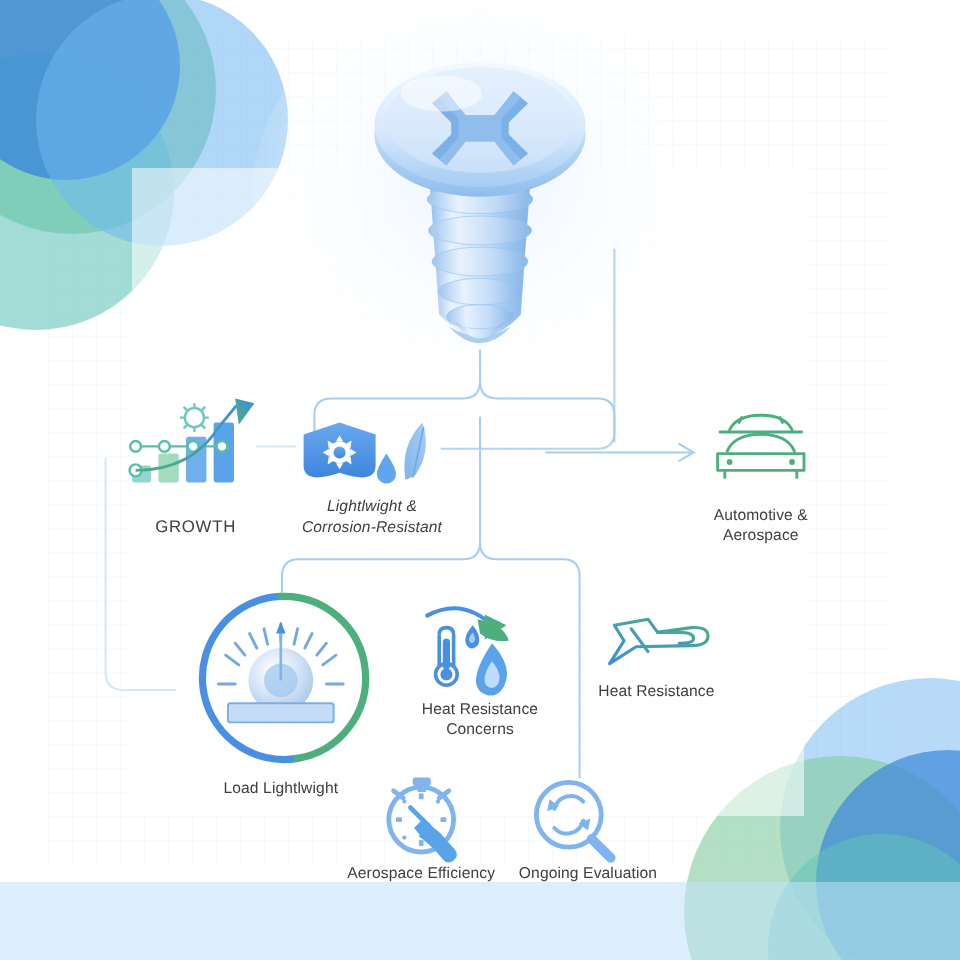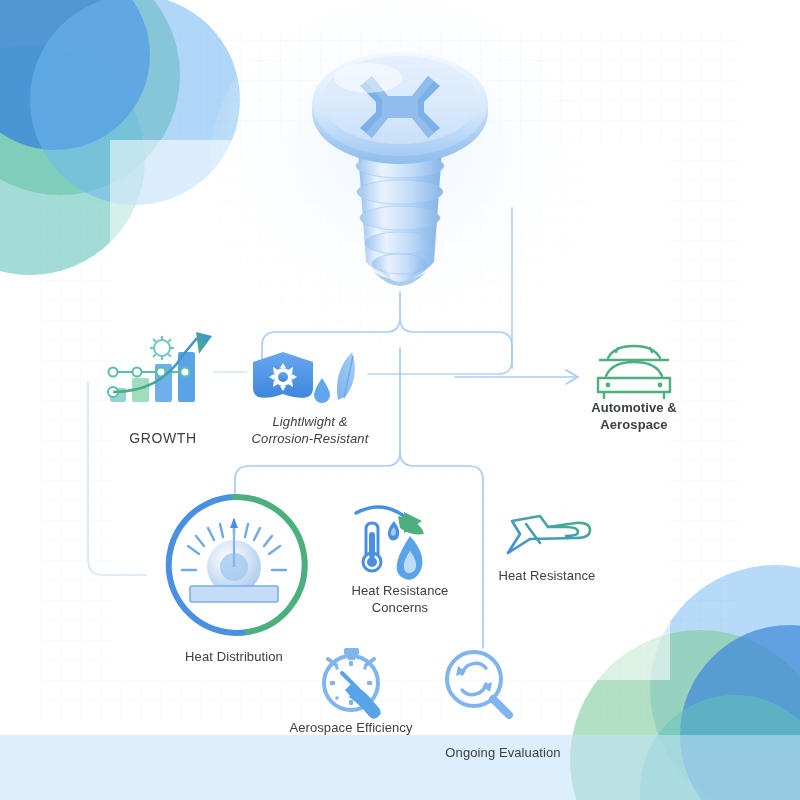--- a/index.html
+++ b/index.html
@@ -313,28 +313,28 @@
       <path d="M490 692 L482 686 L492 682 Z" fill="#7fb4ee"></path>
     </g>
   </svg>
 
   <div id="label-layer">
     <div class="label caps" style="left:163px;top:430px;width:150px;">GROWTH</div>
 
     <div class="label" style="left:310px;top:413px;width:210px;font-style:italic;">Lightlwight &amp;
 Corrosion-Resistant</div>
 
-    <div class="label" style="left:634px;top:399px;width:170px;font-weight:bold;">Automotive &amp;
+    <div class="label" style="left:634px;top:420px;width:170px;">Automotive &amp;
 Aerospace</div>
 
-    <div class="label" style="left:234px;top:648px;width:200px;">Heat Distribution</div>
+    <div class="label" style="left:234px;top:648px;width:200px;">Load Lightlwight</div>
 
     <div class="label" style="left:400px;top:582px;width:170px;">Heat Resistance
 Concerns</div>
 
     <div class="label" style="left:547px;top:567px;width:180px;">Heat Resistance</div>
 
     <div class="label" style="left:351px;top:719px;width:190px;">Aerospace Efficiency</div>
 
-    <div class="label" style="left:503px;top:719px;width:190px;margin-top:25px;">Ongoing Evaluation</div>
+    <div class="label" style="left:490px;top:719px;width:190px;">Ongoing Evaluation</div>
   </div>
 
 </div>
 
 </body></html>

